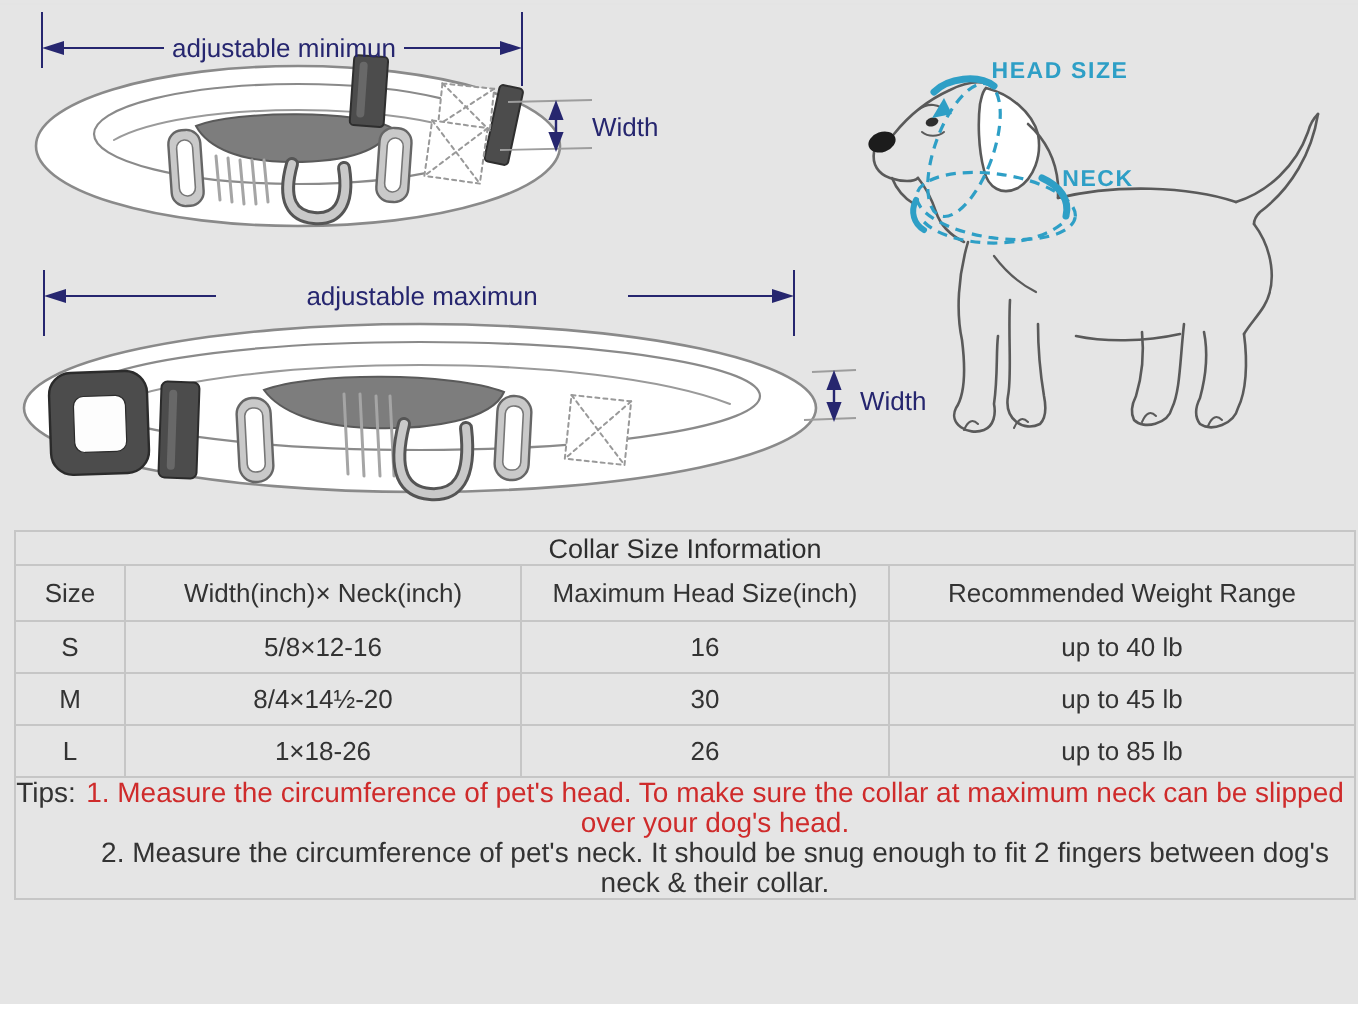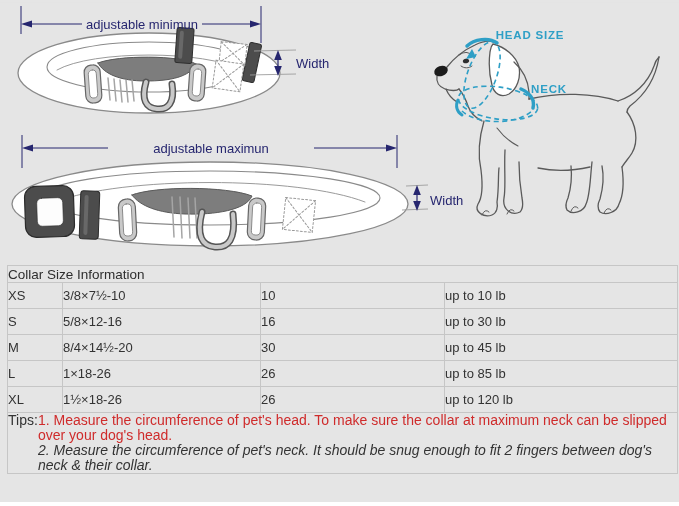--- a/index.html
+++ b/index.html
@@ -5,31 +5,31 @@
   html,body{margin:0;padding:0;background:#fff;}
   .page{position:relative;width:679px;height:502px;background:#e5e5e5;overflow:hidden;
         font-family:"Liberation Sans",sans-serif;}
   svg.diagram{position:absolute;top:0;left:0;display:block;}
   .dim-text{fill:#26266f;font-size:13px;font-family:"Liberation Sans",sans-serif;}
   .measure-text{fill:#2e9fc6;font-size:11.5px;font-weight:bold;letter-spacing:.8px;
         font-family:"Liberation Sans",sans-serif;}
   .table-wrap{position:absolute;left:7px;top:265px;width:670px;}
   table.size-table{border-collapse:collapse;width:670px;table-layout:fixed;
         color:#333;font-size:13px;}
-  table.size-table td,table.size-table th{border:1px solid #c6c6c6;text-align:left;
+  table.size-table td,table.size-table th{border:1px solid #c6c6c6;text-align:center;
         font-weight:normal;padding:0;vertical-align:middle;margin-left:24px;}
   td.title-cell{text-align:left;padding:6px 0 6px 12px;height:16px;font-size:13.5px;color:#2e2e2e;}
   th.hdr{height:27px;color:#333;}
   td.data{height:25px;}
   td.tips-cell{text-align:left;padding:6px 6px 8px 13px;font-size:14px;line-height:15px;}
   .tips-flex{display:flex;align-items:flex-start;}
   .tips-label{flex:0 0 30px;color:#333;}
   .tips-lines{flex:1;}
   .tip-red{color:#cf2b2b;}
-  .tip-black{color:#333;font-style:italic;}
+  .tip-black{color:#333;}
 </style>
 </head>
 <body>
 
 <div class="page">
 
   <svg class="diagram" width="679" height="264" viewBox="0 0 679 264">
 
     <line x1="0" y1="2" x2="679" y2="2" stroke="#e4e4e4" stroke-width="1"></line>
 
@@ -202,48 +202,42 @@
         <col style="width:55px">
           <col style="width:198px">
           <col style="width:184px">
           <col style="width:233px">
       </colgroup>
       <tbody>
         <tr>
           <td class="title-cell" colspan="4">Collar Size Information</td>
         </tr>
         <tr>
-          <td class="data">XS</td>
-          <td class="data">3/8×7½-10</td>
-          <td class="data">10</td>
-          <td class="data">up to 10 lb</td>
+          <th class="hdr">Size</th>
+          <th class="hdr">Width(inch)× Neck(inch)</th>
+          <th class="hdr">Maximum Head Size(inch)</th>
+          <th class="hdr">Recommended Weight Range</th>
         </tr>
         <tr>
           <td class="data">S</td>
           <td class="data">5/8×12-16</td>
           <td class="data">16</td>
-          <td class="data">up to 30 lb</td>
+          <td class="data">up to 40 lb</td>
         </tr>
         <tr>
           <td class="data">M</td>
           <td class="data">8/4×14½-20</td>
           <td class="data">30</td>
           <td class="data">up to 45 lb</td>
         </tr>
         <tr>
           <td class="data">L</td>
           <td class="data">1×18-26</td>
           <td class="data">26</td>
           <td class="data">up to 85 lb</td>
-        </tr>
-        <tr>
-          <td class="data">XL</td>
-          <td class="data">1½×18-26</td>
-          <td class="data">26</td>
-          <td class="data">up to 120 lb</td>
         </tr>
         <tr>
           <td class="tips-cell" colspan="4">
             <div class="tips-flex">
               <span class="tips-label">Tips:</span>
               <div class="tips-lines">
                 <div class="tip-red">1. Measure the circumference of pet's head.  To make sure the collar at maximum neck can be slipped over your dog's head.</div>
                 <div class="tip-black">2. Measure the circumference of pet's neck. It should be snug enough to fit 2 fingers between dog's neck &amp; their collar.</div>
               </div>
             </div>

